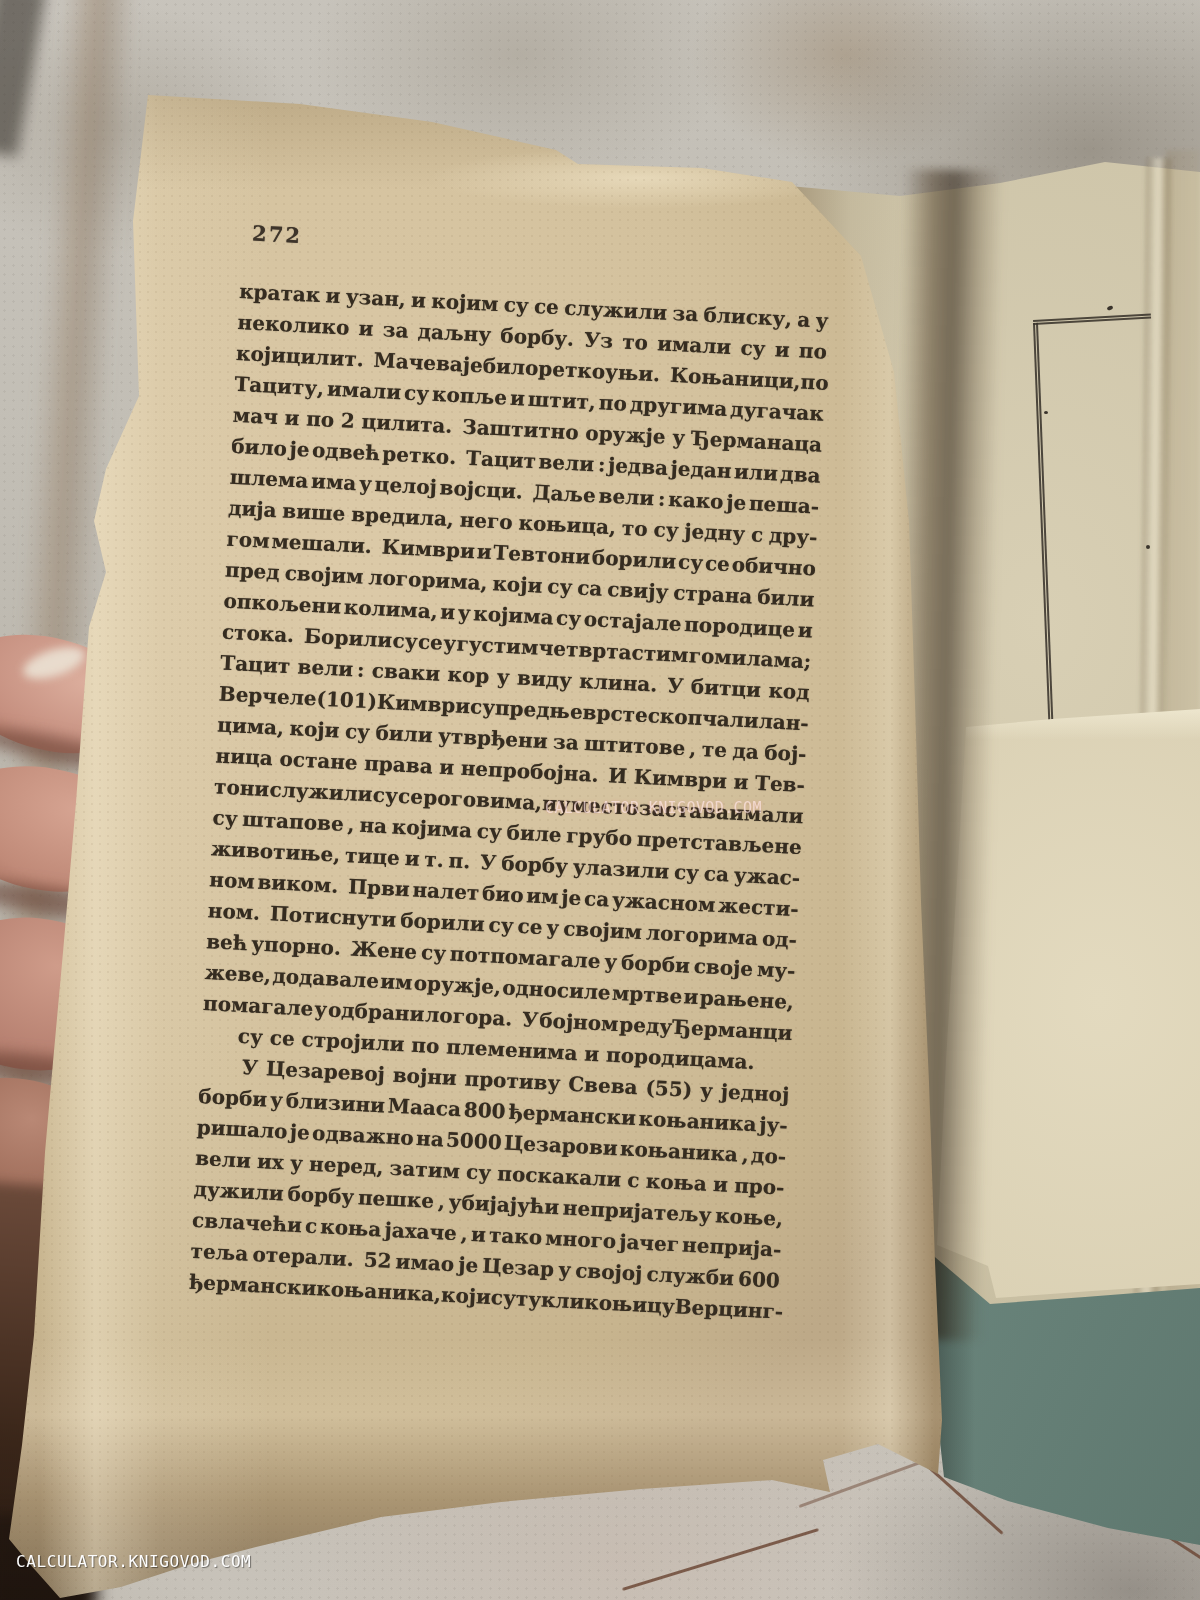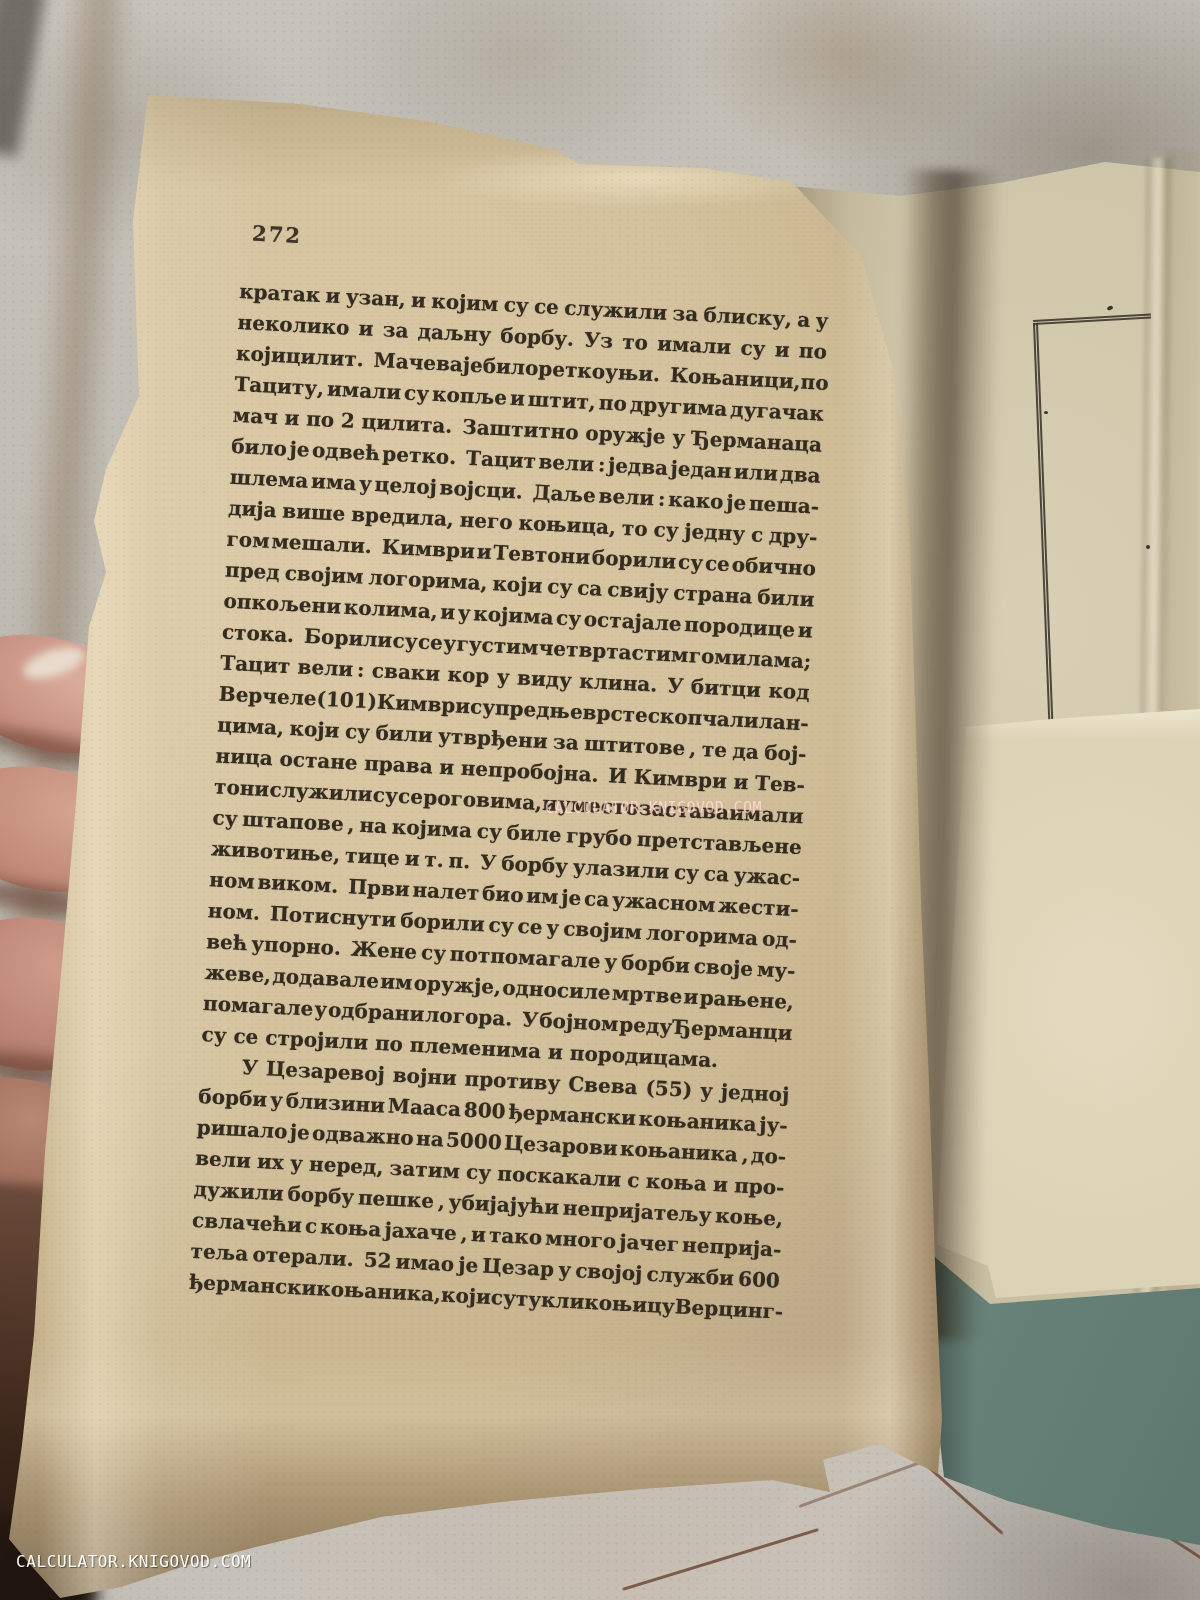--- a/index.html
+++ b/index.html
@@ -1,17 +1,17 @@
 <!DOCTYPE html>
 <html><head>
 <meta charset="utf-8">
 <style>
   html,body{margin:0;padding:0;background:#888;}
   .scene{position:relative;width:1200px;height:1600px;overflow:hidden;
-         background:#bfbab1;font-family:"Liberation Sans",sans-serif;}
+         background:#bfbab1;font-family:"Liberation Sans",sans-serif;text-align:center;}
   .abs{position:absolute;}
 
   
   .marble{inset:0;z-index:0;background:
     radial-gradient(420px 260px at 1090px 150px, rgba(122,114,101,.55), rgba(122,114,101,0) 70%),
     radial-gradient(220px 160px at 845px 55px,  rgba(146,124,96,.45),  rgba(146,124,96,0) 70%),
     radial-gradient(300px 200px at 520px 55px,  rgba(158,150,136,.45), rgba(158,150,136,0) 70%),
     radial-gradient(260px 180px at 120px 130px, rgba(150,142,128,.40), rgba(150,142,128,0) 70%),
     radial-gradient(500px 300px at 620px 1560px,rgba(196,174,160,.32), rgba(196,174,160,0) 70%),
     radial-gradient(430px 280px at 1130px 1590px,rgba(105,99,92,.55),  rgba(105,99,92,0) 70%),

